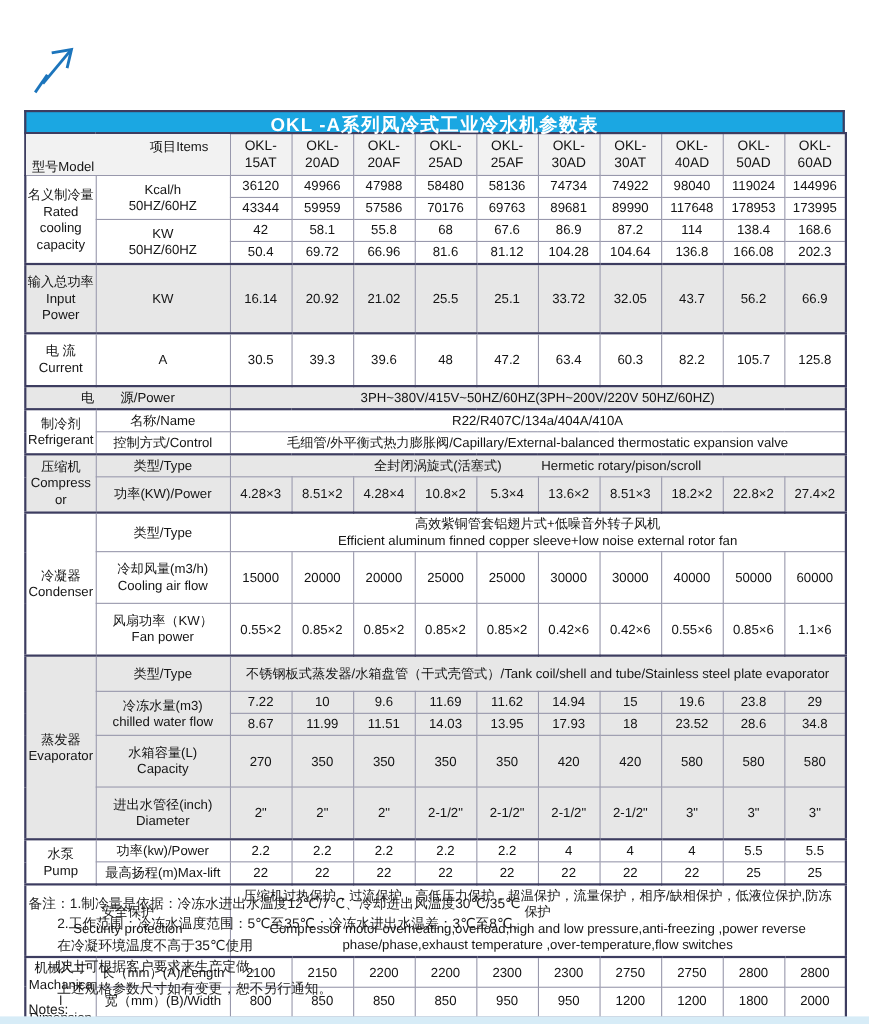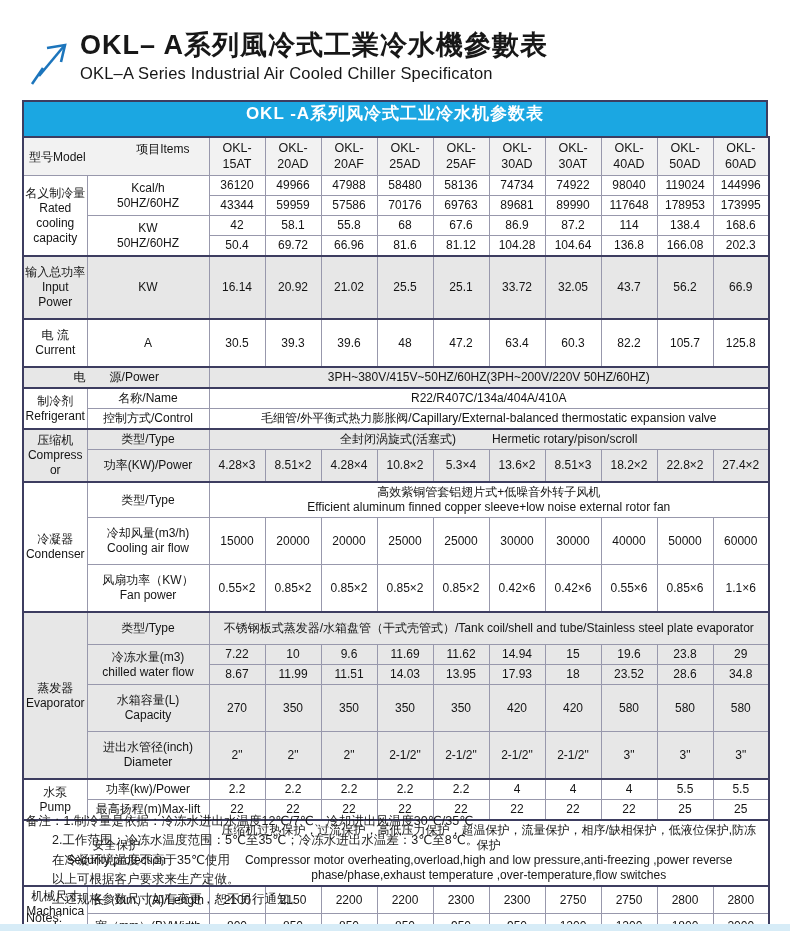--- a/index.html
+++ b/index.html
@@ -10,21 +10,21 @@
   }
   .page-header{position:absolute;left:28px;top:30px;display:flex;align-items:flex-start;}
   .logo{width:46px;height:52px;margin-top:6px;flex:0 0 auto;}
   .titles{margin-left:6px;}
   .title-zh{font-size:27px;font-weight:bold;color:#171717;letter-spacing:1px;line-height:1.15;}
   .title-en{font-size:16.5px;font-weight:500;color:#161616;margin-top:3px;letter-spacing:0.2px;}
 
   .tablewrap{position:absolute;left:22px;top:100px;width:746px;}
   .tbl-title{
     background:#1BA7E2;color:#ffffff;font-size:17px;font-weight:bold;
-    text-align:center;height:36px;line-height:24px;letter-spacing:1px;
+    text-align:center;height:20px;line-height:24px;letter-spacing:1px;
     border:2px solid #3d3d60;border-bottom:none;box-sizing:border-box;
   }
   table{border-collapse:collapse;table-layout:fixed;width:746px;background:#fff;}
   table{border:2px solid #3d3d60;}
   td{
     border:1px solid #9898ac;font-size:12px;text-align:center;vertical-align:middle;
     padding:2px 1px;line-height:1.25;white-space:pre-line;word-wrap:break-word;
     color:#141414;
   }
   tr.sep td{border-top:2px solid #3d3d60;}
@@ -33,42 +33,38 @@
   tr.tall td{padding:8px 1px;}
   td.lbl{font-size:12px;}
   td.sub{font-size:12px;}
   td.mrg{padding:2px 6px;font-size:12px;}
   td.corner{position:relative;padding:0;
     background:
       linear-gradient(to bottom right,
         rgba(0,0,0,0) calc(50% - 0.8px), #4a4a66 calc(50% - 0.8px),
         #4a4a66 calc(50% + 0.8px), rgba(0,0,0,0) calc(50% + 0.8px)),
       #f2f2f2;}
-  td.corner .c-left{position:absolute;left:5px;bottom:10px;font-size:12px;text-align:right;}
+  td.corner .c-left{position:absolute;left:5px;bottom:0;font-size:12px;text-align:right;}
   td.corner .c-right{position:absolute;right:19px;top:4px;font-size:12px;}
 
   .notes{position:absolute;left:26px;top:812px;width:740px;font-size:12.5px;line-height:1.55;color:#1c1c1c;}
   .note-line{white-space:pre-line;}
   .ind-0{padding-left:0;}
   .ind-1{padding-left:26px;}
   .bottom-strip{position:absolute;left:0;bottom:0;width:790px;height:7px;background:#d7ecf7;}
 </style>
 </head>
 <body>
 
 <div class="page-header">
   <svg class="logo" viewBox="0 0 46 52" fill="none">
     <path d="M4 48 L15 32" stroke="#1C75BC" stroke-width="2.6"></path>
     <path d="M11 40 L36 10" stroke="#1C75BC" stroke-width="2.6"></path>
     <path d="M19 12 L37 9 L33 26" stroke="#1C75BC" stroke-width="2.6" fill="none"></path>
   </svg>
-  <div class="titles">
-    <div class="title-zh">OKL– A系列風冷式工業冷水機參數表</div>
-    <div class="title-en">OKL–A Series Industrial Air Cooled Chiller Specificaton</div>
-  </div>
 </div>
 
 <div class="tablewrap">
   <div class="tbl-title">OKL -A系列风冷式工业冷水机参数表</div>
   <table>
     <colgroup>
       <col style="width:64px">
         <col style="width:122px">
       <col style="width:56px">
         <col style="width:56px">

